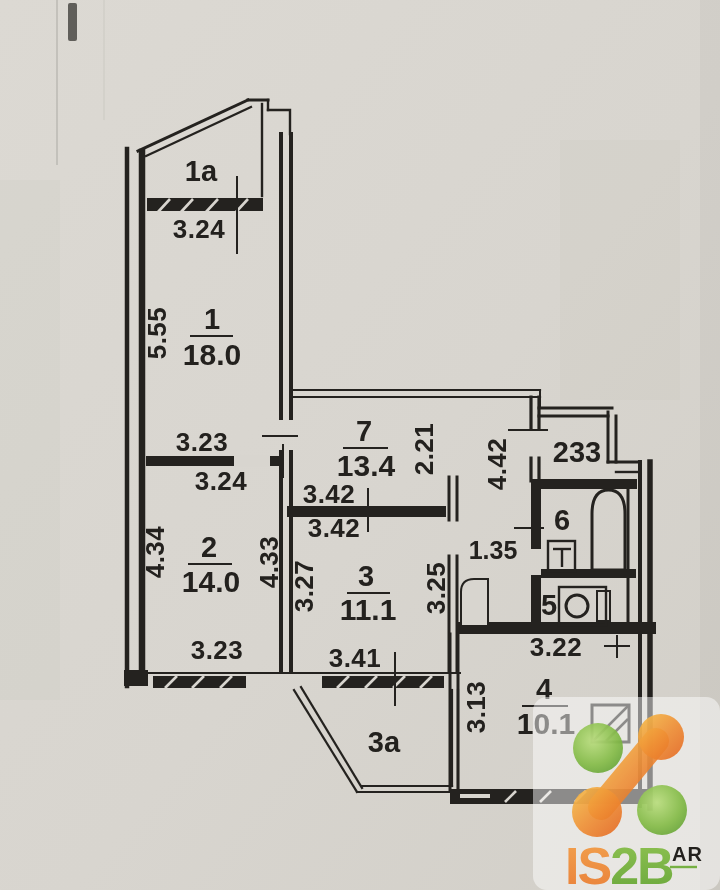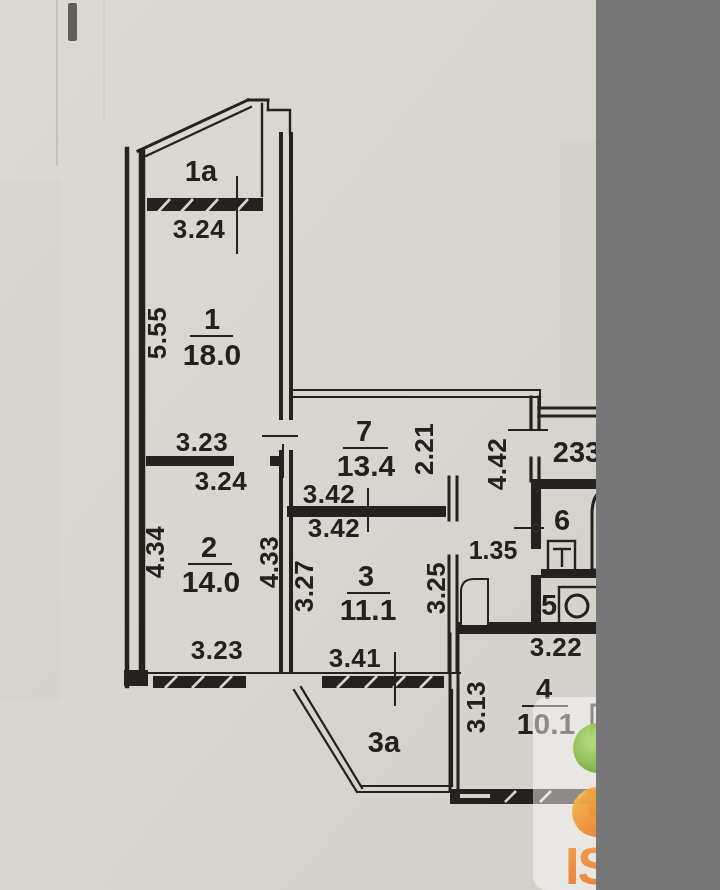--- a/index.html
+++ b/index.html
@@ -1,16 +1,16 @@
 <!DOCTYPE html>
 <html><head>
 <meta charset="utf-8">
 <style>
   html,body{margin:0;padding:0;background:#777;}
-  .stage{position:relative;width:596px;height:890px;overflow:hidden;background:#d8d5cf;}
+  .stage{position:relative;width:720px;height:890px;overflow:hidden;background:#d8d5cf;}
   svg{display:block;}
   text{font-family:"Liberation Sans","DejaVu Sans",sans-serif;fill:#23211e;}
   .dim{font-size:26px;font-weight:600;letter-spacing:0.5px;}
   .dim-s{font-size:25px;font-weight:600;}
   .rm{font-size:29px;font-weight:700;}
   .ar{font-size:30px;font-weight:700;}
   .ink{stroke:#24221f;fill:none;}
   .f{fill:#24221f;stroke:none;}
   .p{fill:#d8d5cf;stroke:none;}
   .slash{stroke:#d8d5cf;stroke-width:2.6;}

